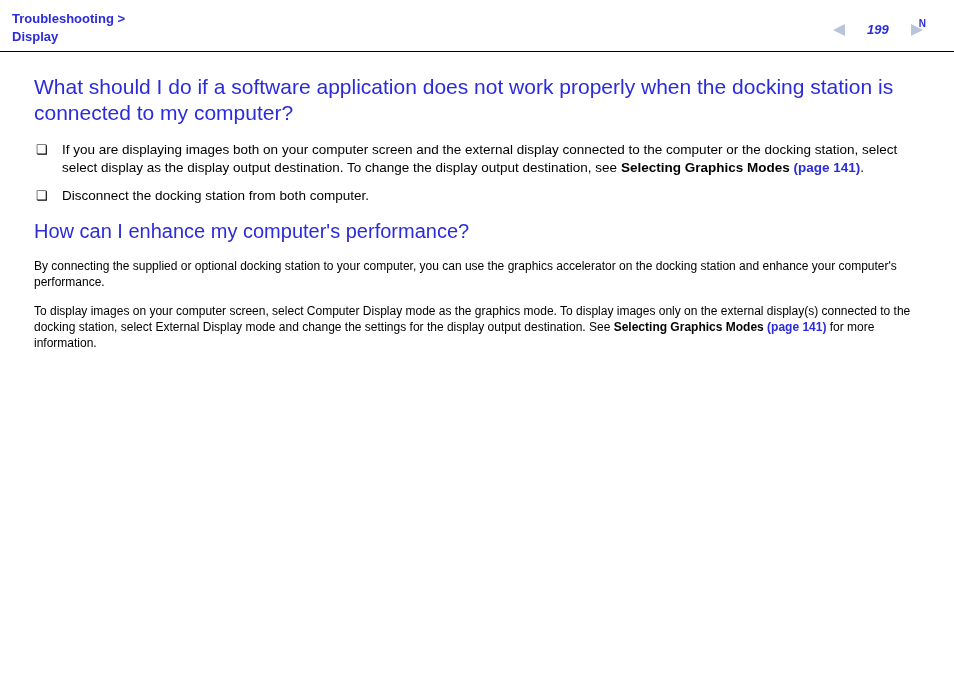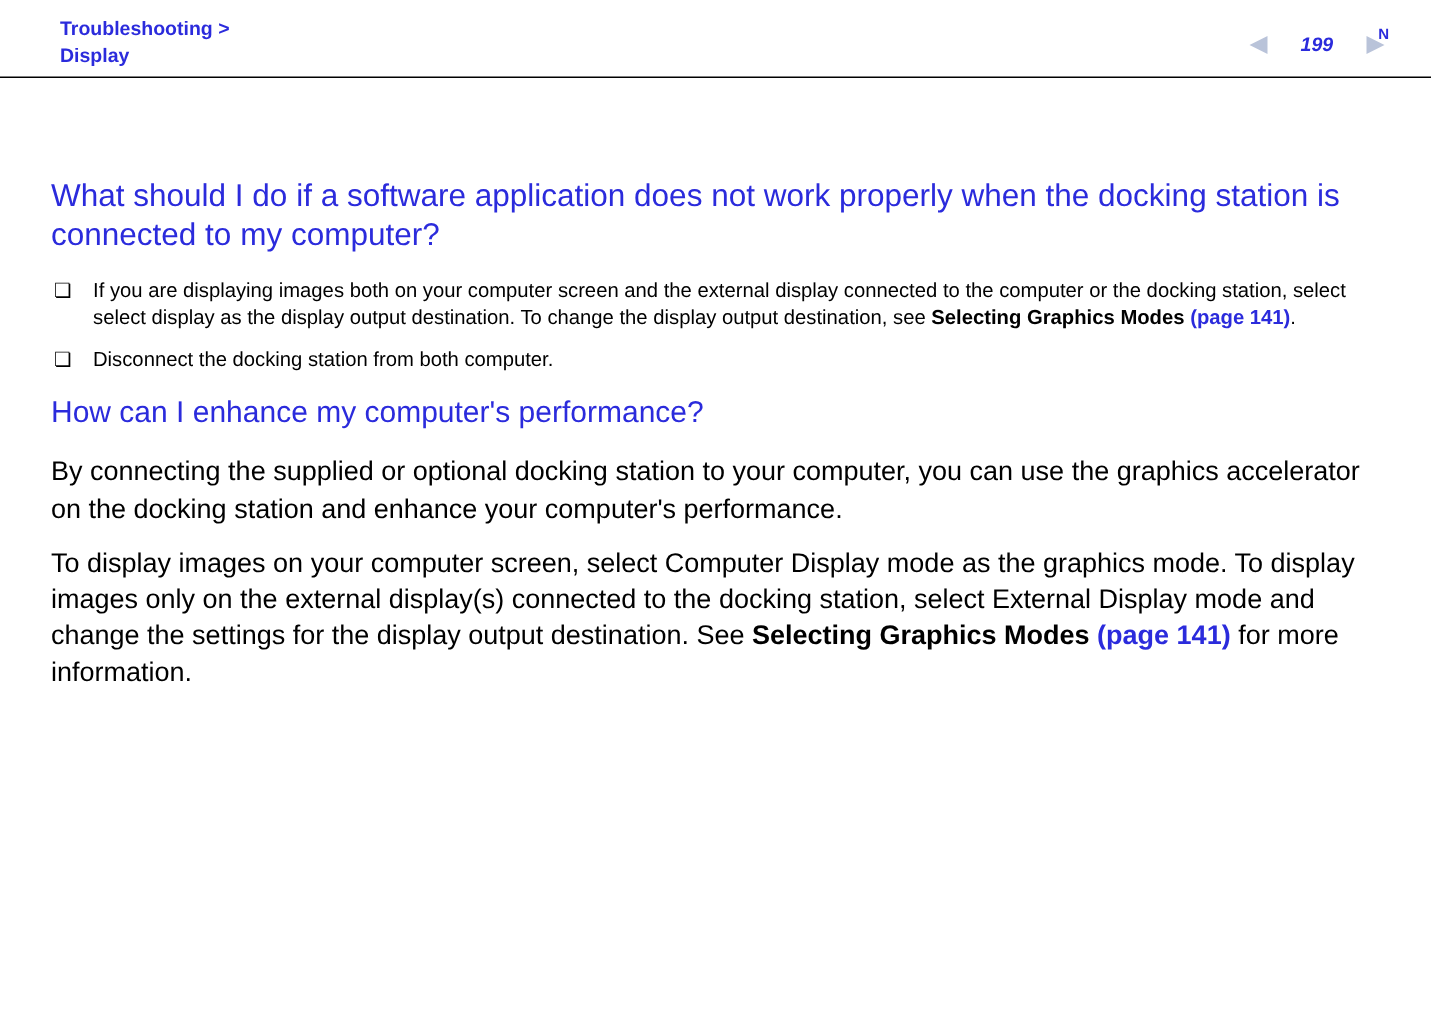--- a/index.html
+++ b/index.html
@@ -8,21 +8,21 @@
     background: #fff;
     width: 954px;
     height: 674px;
     overflow: hidden;
     color: #000;
   }
   .header {
     display: flex;
     justify-content: space-between;
     align-items: flex-start;
-    padding: 10px 28px 6px 40px;
+    padding: 10px 28px 6px 12px;
     border-bottom: 1px solid #000;
   }
   .breadcrumb {
     font-size: 13px;
     font-weight: bold;
     color: #2b2bdc;
     line-height: 1.35;
   }
   .pager {
     display: flex;
@@ -53,40 +53,39 @@
   }
   .content {
     padding: 22px 34px 0 34px;
   }
   .q-heading {
     font-size: 21px;
     color: #2b2bdc;
     font-weight: normal;
     line-height: 1.25;
     margin-bottom: 14px;
-    margin-top: 44px;
   }
   .q-heading.smaller { font-size: 20px; }
   .bullet-list { list-style: none; margin-bottom: 14px; }
   .bullet-list li {
     font-size: 13.5px;
     line-height: 1.35;
     margin-bottom: 10px;
     padding-left: 28px;
     position: relative;
   }
   .bullet-list li::before {
     content: "❏";
     position: absolute;
     left: 2px;
     top: 0;
     font-size: 13px;
   }
   .para {
-    font-size: 18px;
+    font-size: 12px;
     line-height: 1.35;
     margin-bottom: 12px;
   }
   .bold { font-weight: bold; }
   .link { color: #2b2bdc; font-weight: bold; }
   .section-gap { margin-top: 6px; }
 </style>
 </head>
 <body>
 

